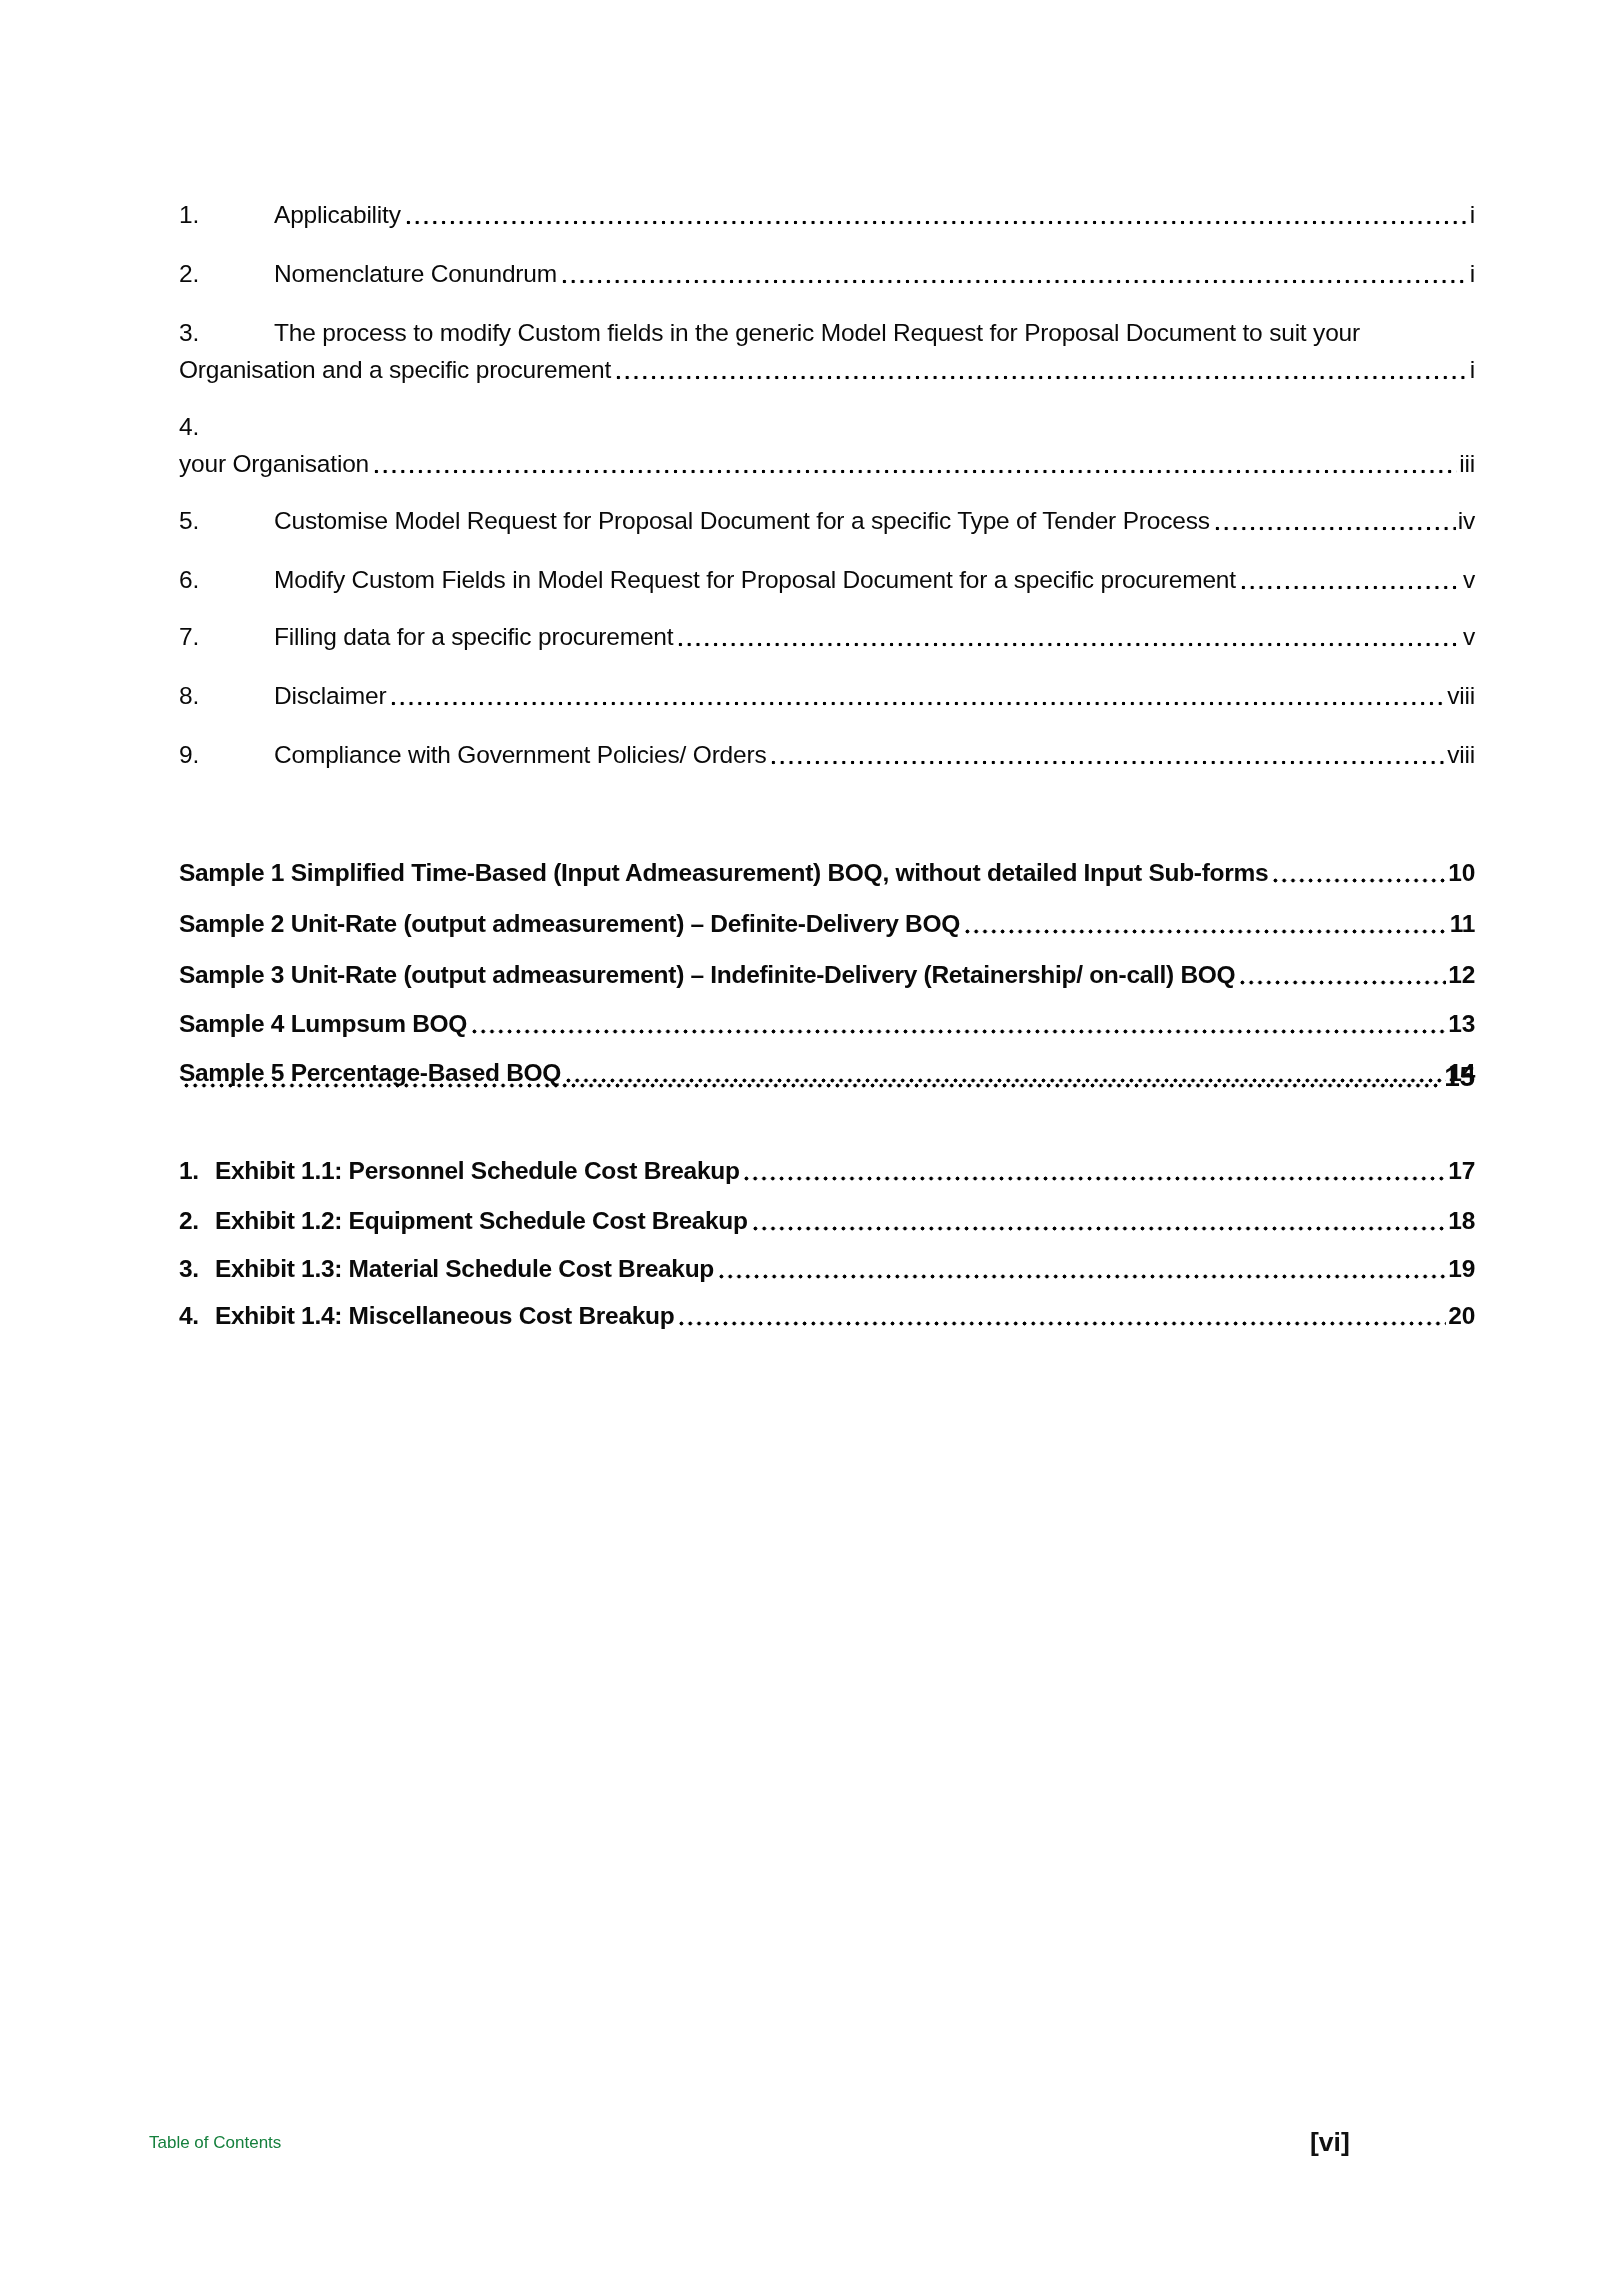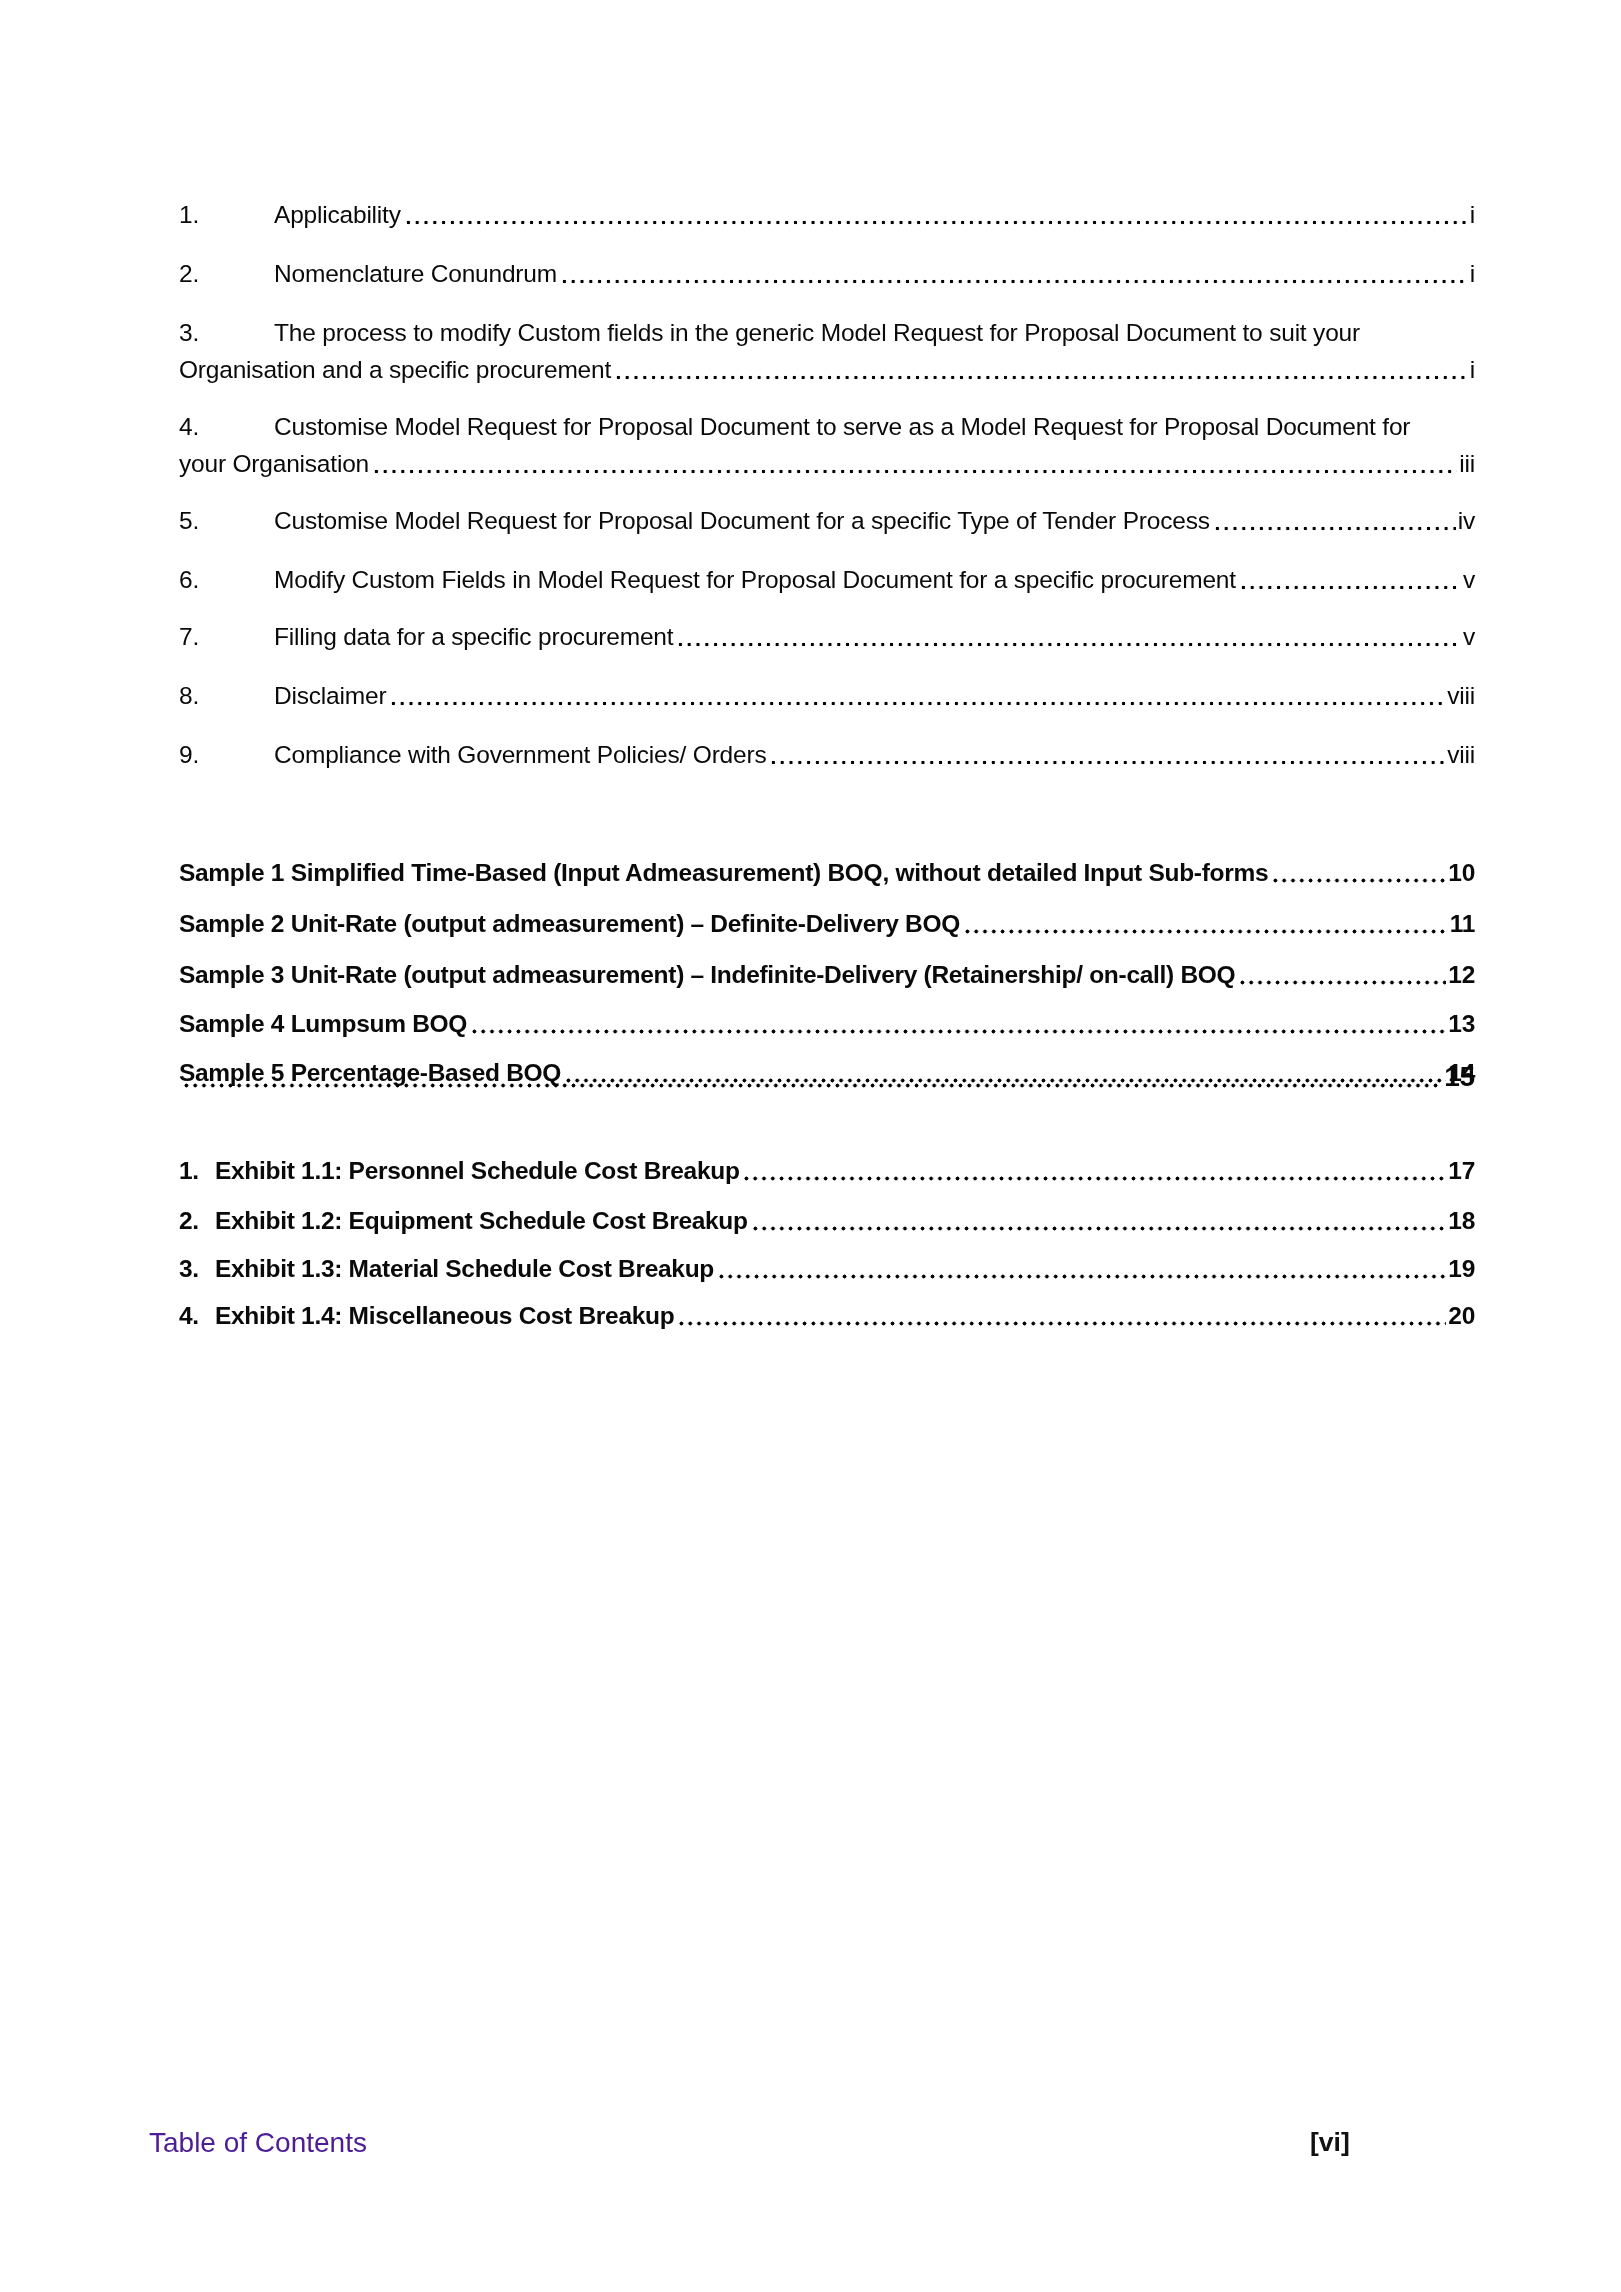--- a/index.html
+++ b/index.html
@@ -18,21 +18,21 @@
   .pg { flex: 0 0 auto; }
   .leader {
     flex: 1 1 13.7px; min-width: 13.7px; height: 4.9px; margin: 0 2px 7.8px 2.9px;
     background-image: radial-gradient(circle, #000 1.5px, transparent 2px);
     background-size: 8.8px 4.9px; background-repeat: repeat-x; background-position: left bottom;
   }
   .bold-row .leader, .exhead-row .leader {
     background-image: radial-gradient(circle, #000 1.7px, transparent 2.2px);
     background-size: 8.8px 4.9px;
   }
-  .footer-left  { position: absolute; left: 149px;  top: 2126px; font-size: 28px; line-height: 33px; color: #4c1d95; }
+  .footer-left  { position: absolute; left: 149px;  top: 2126px; font-size: 17px; line-height: 33px; color: #15803d; }
   .footer-right { position: absolute; left: 1310px; top: 2126px; font-size: 26.5px; line-height: 33px; color: #111; font-weight: bold; }
 </style>
 </head>
 <body>
 
 <div class="page">
   <div class="toc">
 
     <div class="abs row body-row" style="top:196px">
       <span class="num">1.</span>
@@ -56,21 +56,20 @@
       <div class="row body-row">
         <span class="t">Organisation and a specific procurement</span>
         <span class="leader"></span>
         <span class="pg">i</span>
       </div>
     </div>
 
     <div class="abs" style="top:408px">
       <div class="row body-row">
         <span class="num">4.</span>
-        <span class="t">Customise Model Request for Proposal Document to serve as a Model Request for Proposal Document for</span>
       </div>
       <div class="row body-row">
         <span class="t">your Organisation</span>
         <span class="leader"></span>
         <span class="pg">iii</span>
       </div>
     </div>
 
     <div class="abs row body-row" style="top:502px">
       <span class="num">5.</span>

